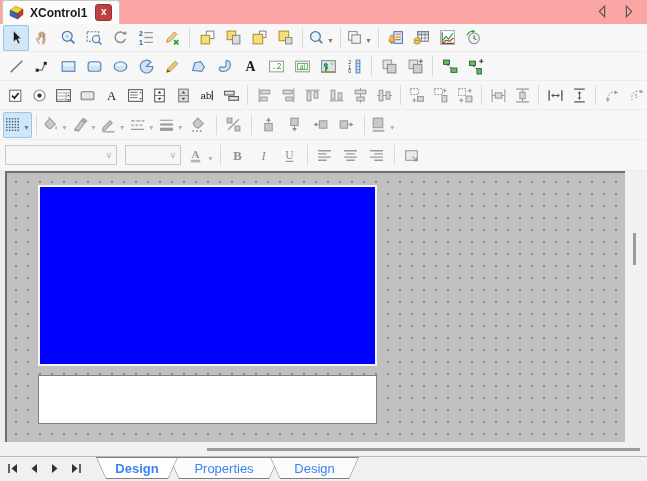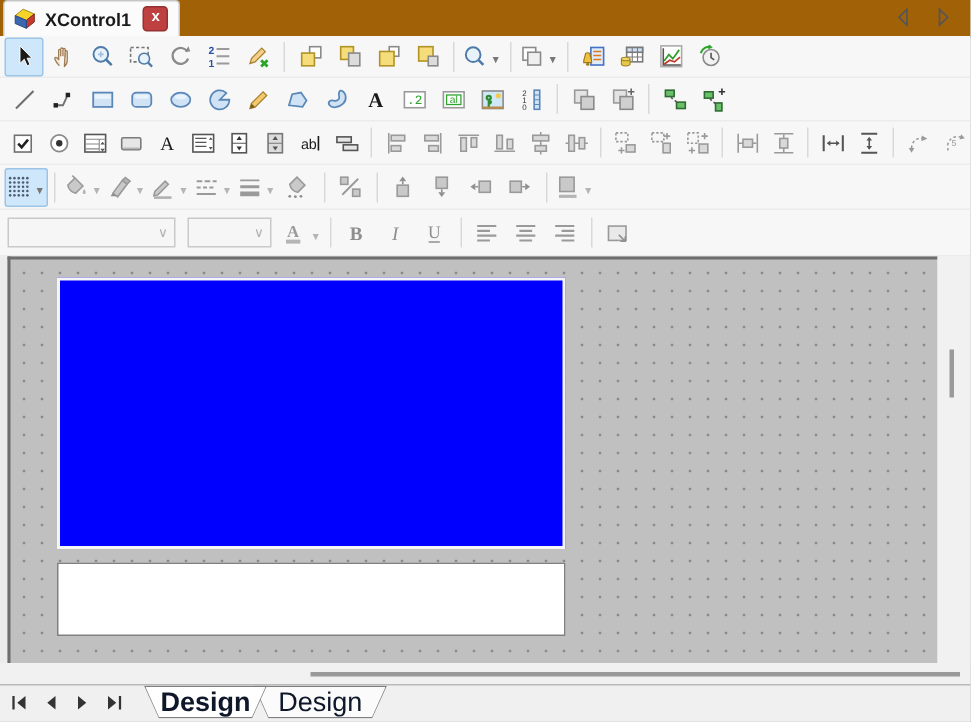--- a/index.html
+++ b/index.html
@@ -1,19 +1,19 @@
 <!DOCTYPE html>
 <html><head>
 <meta charset="utf-8">
 <style>
   html,body{margin:0;padding:0}
   body{width:647px;height:481px;position:relative;overflow:hidden;background:#f0f0f0;
        font-family:"Liberation Sans",sans-serif;font-size:12px;color:#1a1a1a}
   
-  #tabstrip{position:absolute;top:0;left:0;width:647px;height:24px;background:#a16207;
+  #tabstrip{position:absolute;top:0;left:0;width:647px;height:24px;background:#fca5a5;
             border-bottom:1px solid #14b8a6;display:flex;align-items:flex-end}
   .doc-tab{display:flex;align-items:center;height:23px;padding:0 7px 0 5px;background:#fbfbfb;
            border:1px solid #c6c6c6;border-bottom:none;border-radius:3px 3px 0 0;margin-left:2px}
   .doc-tab .ticon{display:flex;margin-right:5px}
   .doc-tab .title{font-weight:bold;font-size:12px}
   .close-btn{width:15px;height:15px;margin-left:8px;background:#bf4040;border:1px solid #933131;
              border-radius:3px;color:#fff;font-size:10px;font-weight:bold;line-height:13px;
              text-align:center;cursor:default}
   .tab-arrows{margin-left:auto;display:flex;align-items:center;gap:9px;padding:0 10px 4px 0}
   .tab-arrows span{display:flex}
@@ -48,21 +48,21 @@
   #bottombar{position:absolute;top:456px;left:0;width:647px;height:25px;background:#f0f0f0;
              border-top:1px solid #b9b9b9;display:flex;align-items:flex-start}
   .navs{display:flex;align-items:center;gap:5px;padding:3px 6px 0 5px}
   .navbtn{display:flex;width:16px;height:16px;align-items:center;justify-content:center}
   .tabs{display:flex;margin-left:6px;height:23px}
   .sheet-tab{position:relative;height:22px;margin-left:-9px;
              clip-path:polygon(0 0,100% 0,calc(100% - 10px) 100%,10px 100%);
              background:#7e7e7e;z-index:1}
   .sheet-tab .inner{position:absolute;inset:1px;background:#fbfbfb;
              clip-path:polygon(0 0,100% 0,calc(100% - 9px) 100%,9px 100%);
-             display:flex;align-items:center;justify-content:center;padding:0 16px;font-size:18px;color:#0f172a}
+             display:flex;align-items:center;justify-content:center;padding:0 16px;font-size:13px;color:#3b82f6}
   .sheet-tab.active{z-index:3}
   .sheet-tab.active .inner{background:#ffffff;font-weight:bold}
   .sheet-tab:first-child{margin-left:0}
 </style>
 </head>
 <body>
 
 <div id="tabstrip">
   <div class="doc-tab">
     <span class="ticon">
@@ -883,17 +883,20 @@
         <svg viewBox="0 0 16 16" width="17" height="17">
           <path d="M12 3.5v9" stroke="#333" stroke-width="1.5"></path>
           <path d="M4 3.5L9.5 8 4 12.5z" fill="#333"></path>
         </svg>
       </span>
     </div>
   <div class="tabs" id="sheettabs">
       <div class="sheet-tab active" style="width: 82px;">
         <div class="inner">Design</div>
       </div>
+      <div class="sheet-tab" style="width: 110px;">
+        <div class="inner">Properties</div>
+      </div>
       <div class="sheet-tab" style="width: 89px;">
         <div class="inner">Design</div>
       </div>
     </div>
 </div>
 
 </body></html>

